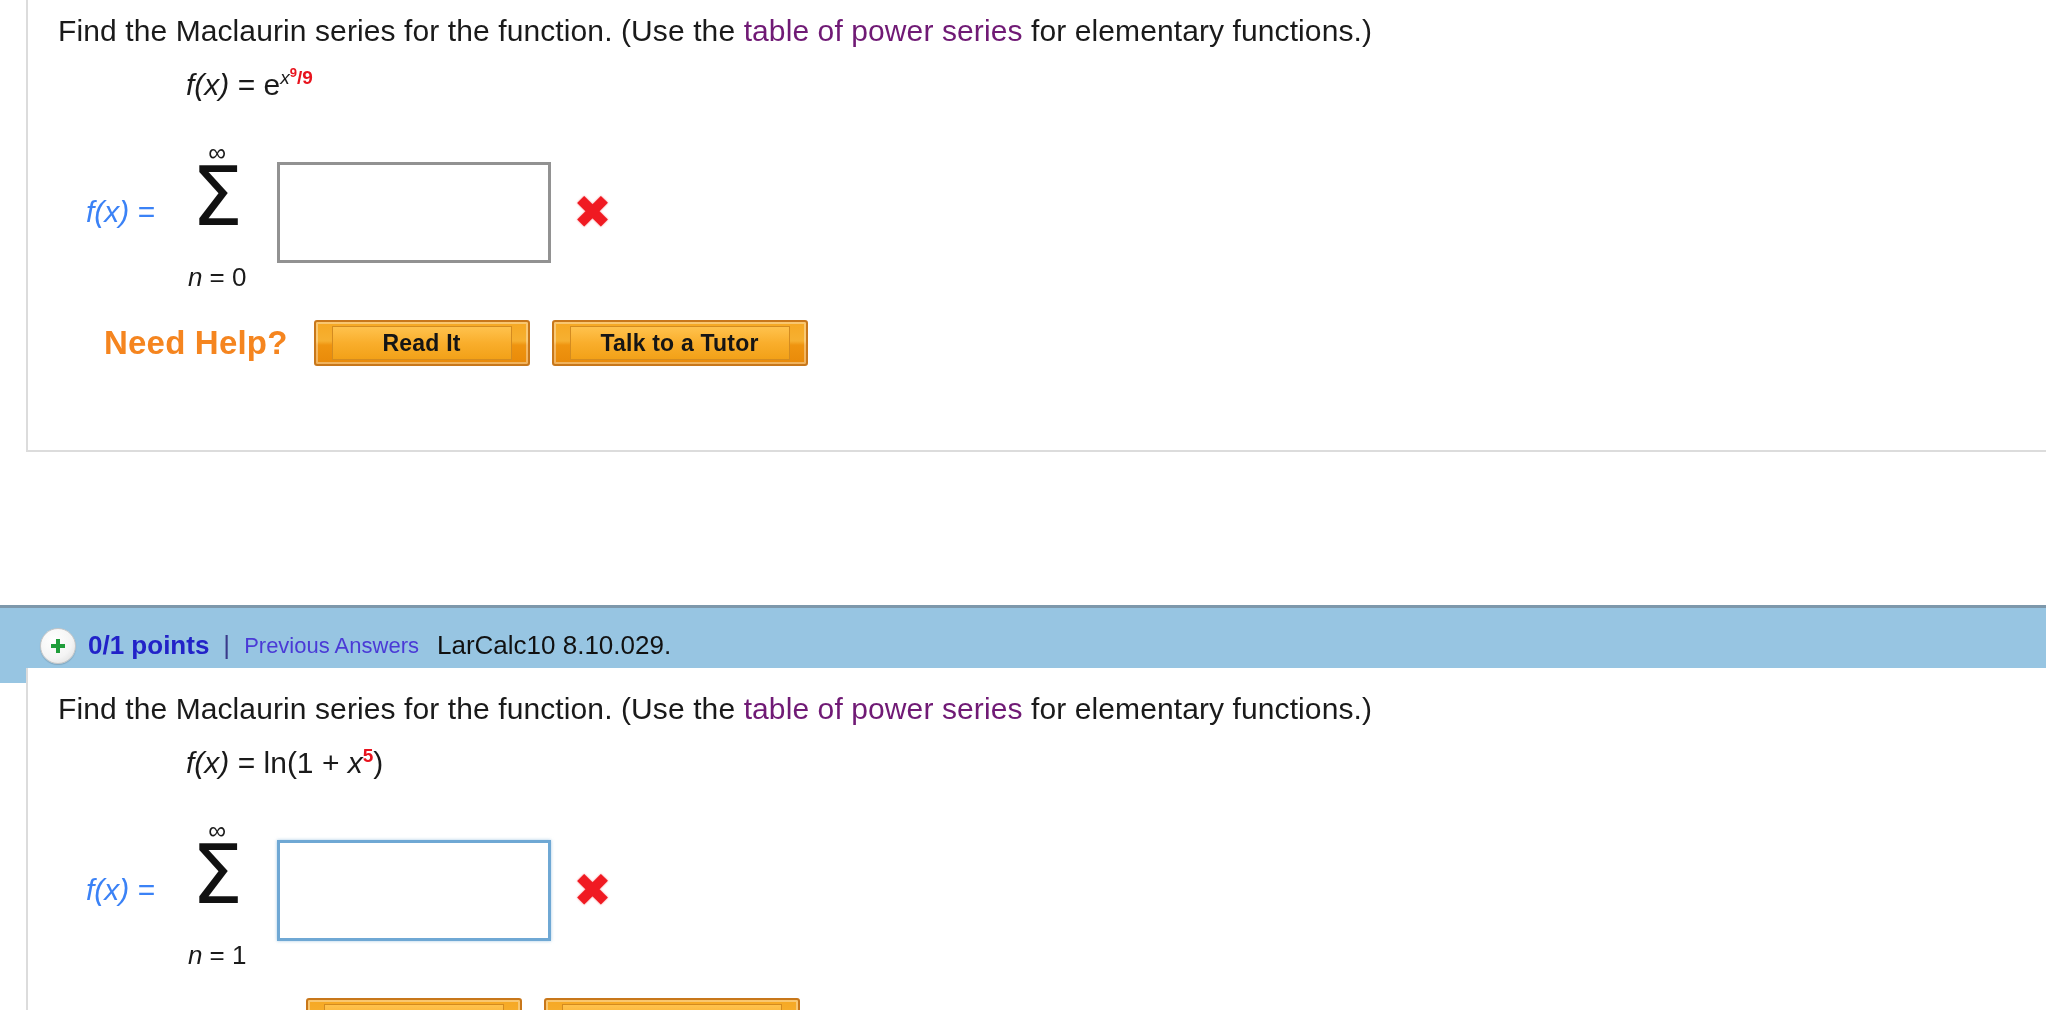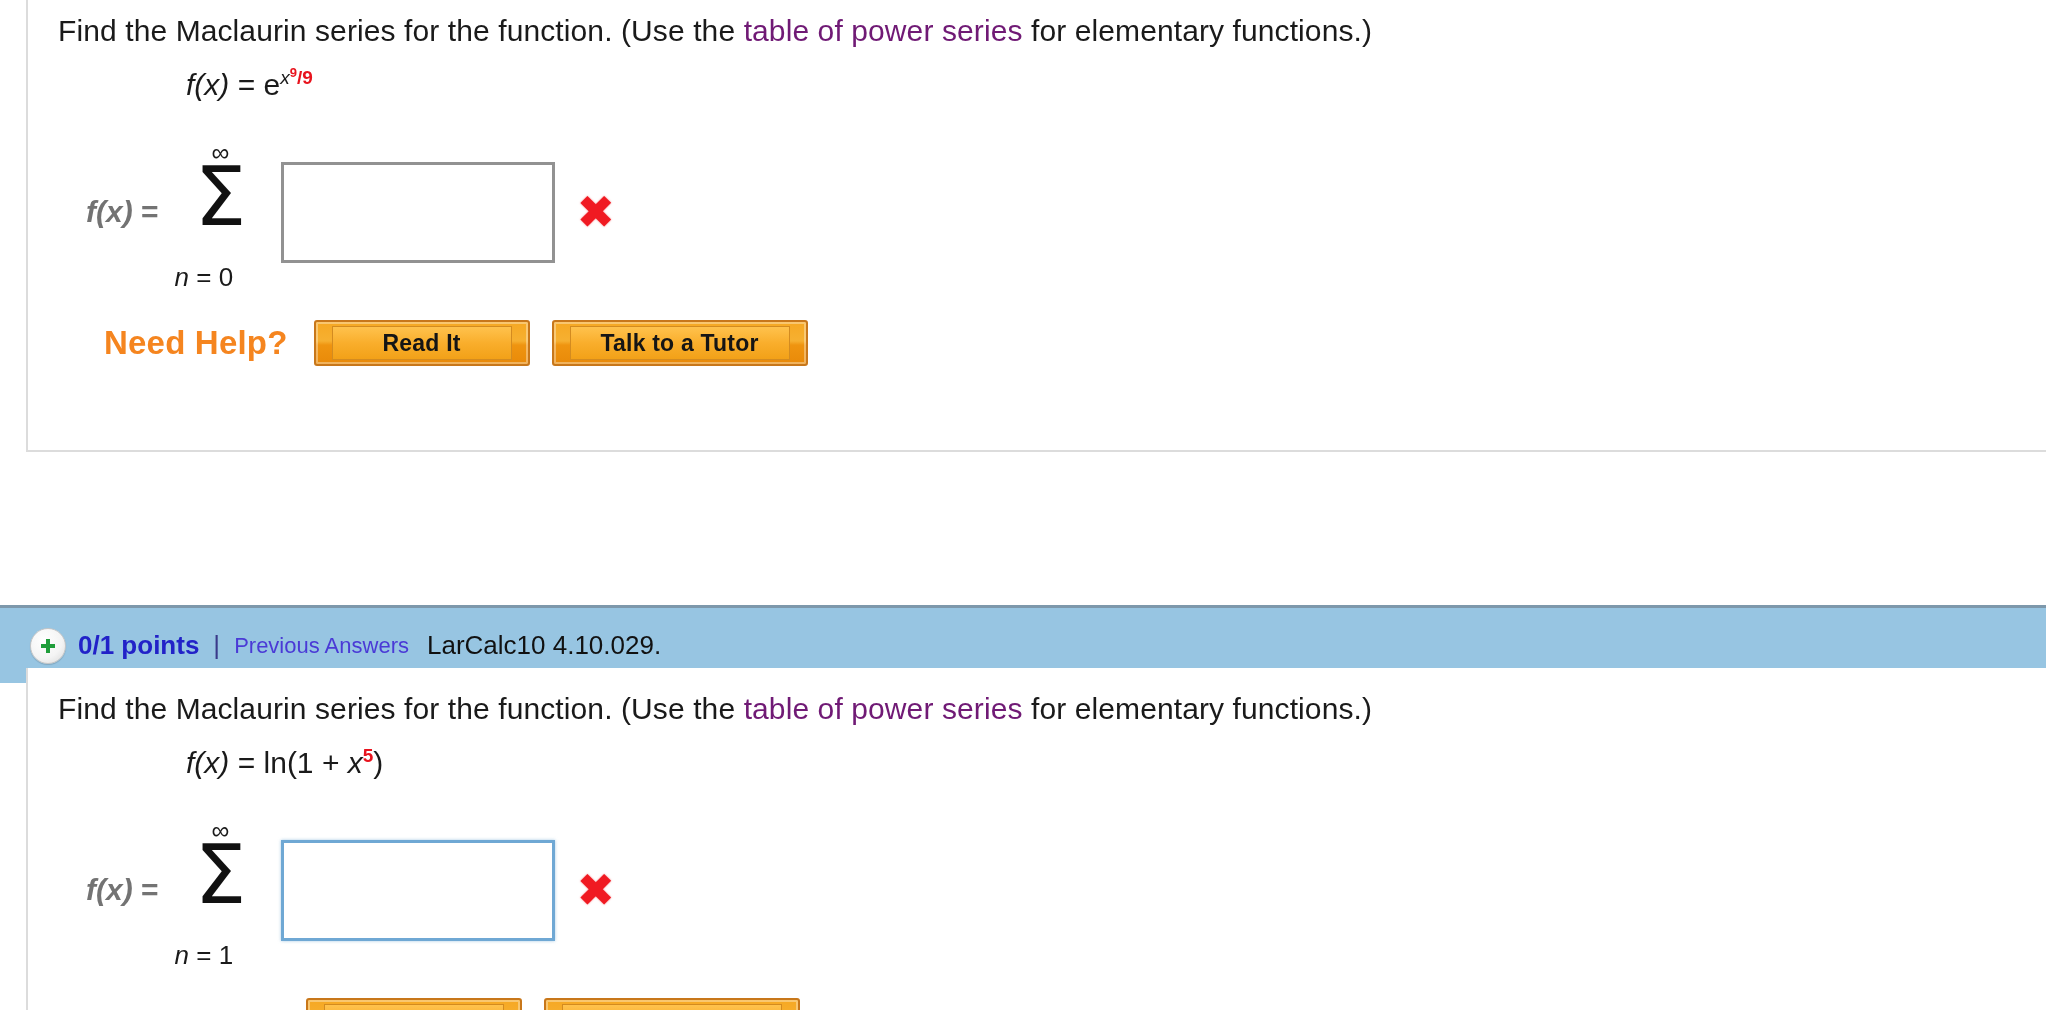--- a/index.html
+++ b/index.html
@@ -77,24 +77,23 @@
 
   
   .answer-row {
     position: absolute;
     display: flex;
     align-items: center;
   }
   .fx-label {
     font-size: 30px;
     font-style: italic;
-    color: #737373;
+    color: #3b82f6;
     white-space: nowrap;
     margin-right: 16px;
-    font-weight: bold;
   }
   .fx-label .eqs { font-style: normal; }
 
   .sigma-group {
     position: relative;
     width: 92px;
     height: 128px;
     margin-right: 14px;
   }
   .sigma-top {
@@ -110,20 +109,21 @@
     top: 8px; left: 0; right: 0;
     text-align: center;
     font-size: 82px;
     line-height: 82px;
     font-family: "DejaVu Sans", sans-serif;
     color: #111111;
   }
   .sigma-bot {
     position: absolute;
     bottom: -14px; left: 0; right: 0;
+    text-align: center;
     font-size: 26px;
     line-height: 26px;
     color: #1a1a1a;
     font-style: italic;
     white-space: nowrap;
   }
   .sigma-bot .eqs { font-style: normal; }
 
   .ansbox {
     width: 274px;
@@ -201,21 +201,21 @@
   .statusbar {
     position: absolute;
     left: 0;
     width: 2046px;
     height: 78px;
     background: #97c5e2;
     border-top: 3px solid #7d98ab;
     box-sizing: border-box;
     display: flex;
     align-items: center;
-    padding-left: 30px;
+    padding-left: 40px;
   }
   .plus-icon {
     width: 34px;
     height: 34px;
     border-radius: 50%;
     background: radial-gradient(circle at 38% 32%, #ffffff 0%, #f4f4f4 58%, #d8d8d8 100%);
     border: 1px solid #c6c6c6;
     display: flex;
     align-items: center;
     justify-content: center;
@@ -299,21 +299,21 @@
 
   <div class="statusbar" style="top:605px;">
     <span class="plus-icon">
       <svg width="20" height="20" viewBox="0 0 20 20" aria-hidden="true">
         <path d="M8 3 h4 v5 h5 v4 h-5 v5 h-4 v-5 h-5 v-4 h5 z" fill="#1f9d3a"></path>
       </svg>
     </span>
     <span class="points-label">0/1 points</span>
     <span class="sep">|</span>
     <span class="prev-answers">Previous Answers</span>
-    <span class="problem-id">LarCalc10 4.10.029.</span>
+    <span class="problem-id">LarCalc10 8.10.029.</span>
   </div>
 
   <div class="qpanel second">
 
     <div class="qtext" style="left:30px; top:24px;"><span>Find the Maclaurin series for the function. (Use the </span><span class="qlink">table of power series</span><span> for elementary functions.)</span></div>
 
     <div class="fdisplay" style="left:158px; top:78px;"><span class="ital">f(x)</span><span> = </span><span>ln(1 + </span><span class="ital">x</span><span class="sup red">5</span><span>)</span></div>
 
     <div class="answer-row" style="left:58px; top:158px;">
       <div class="fx-label"><span>f(x)</span><span class="eqs"> = </span></div>

